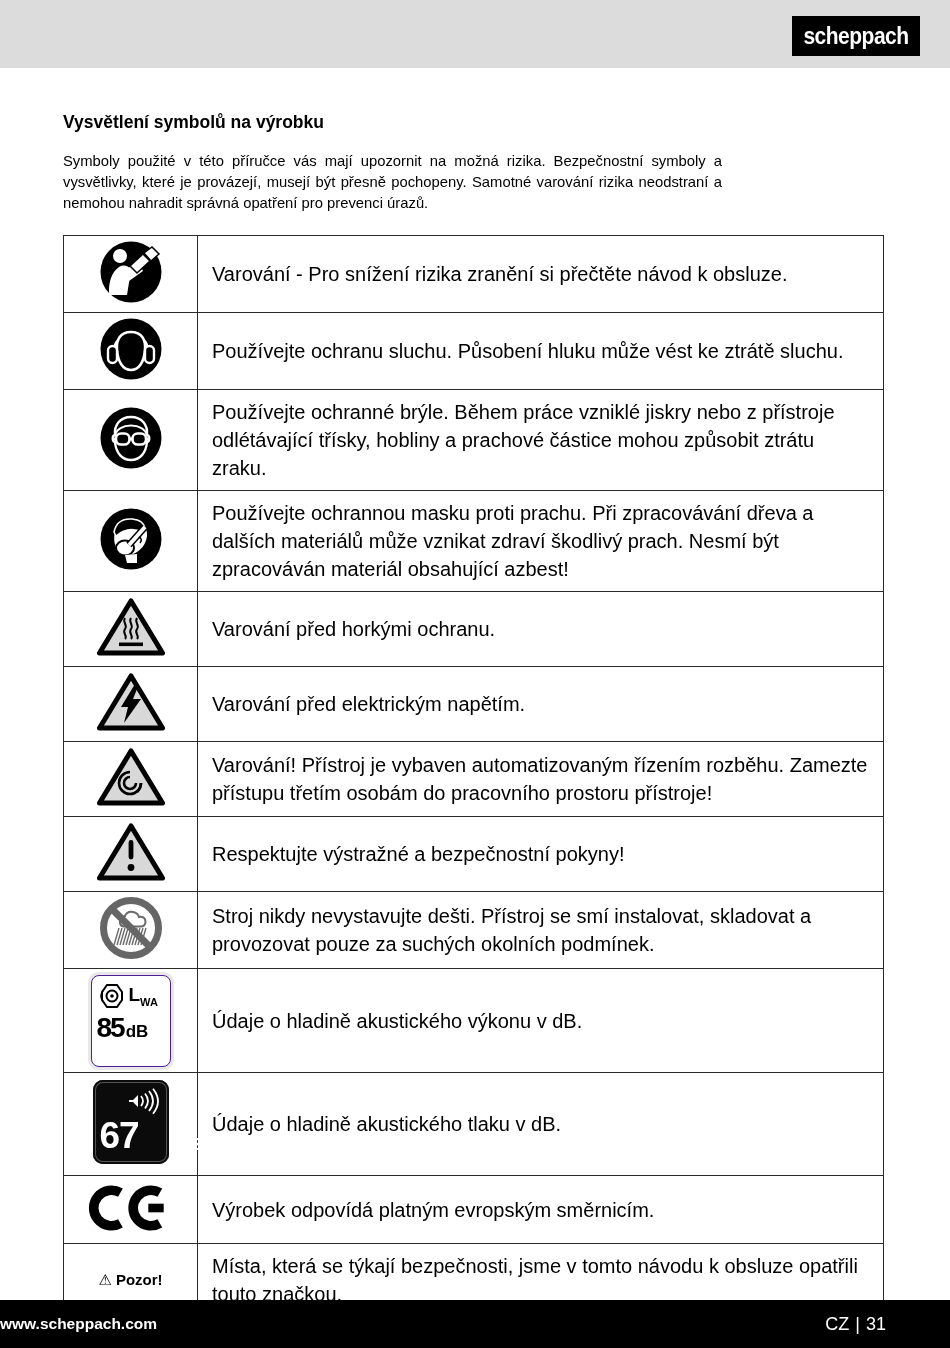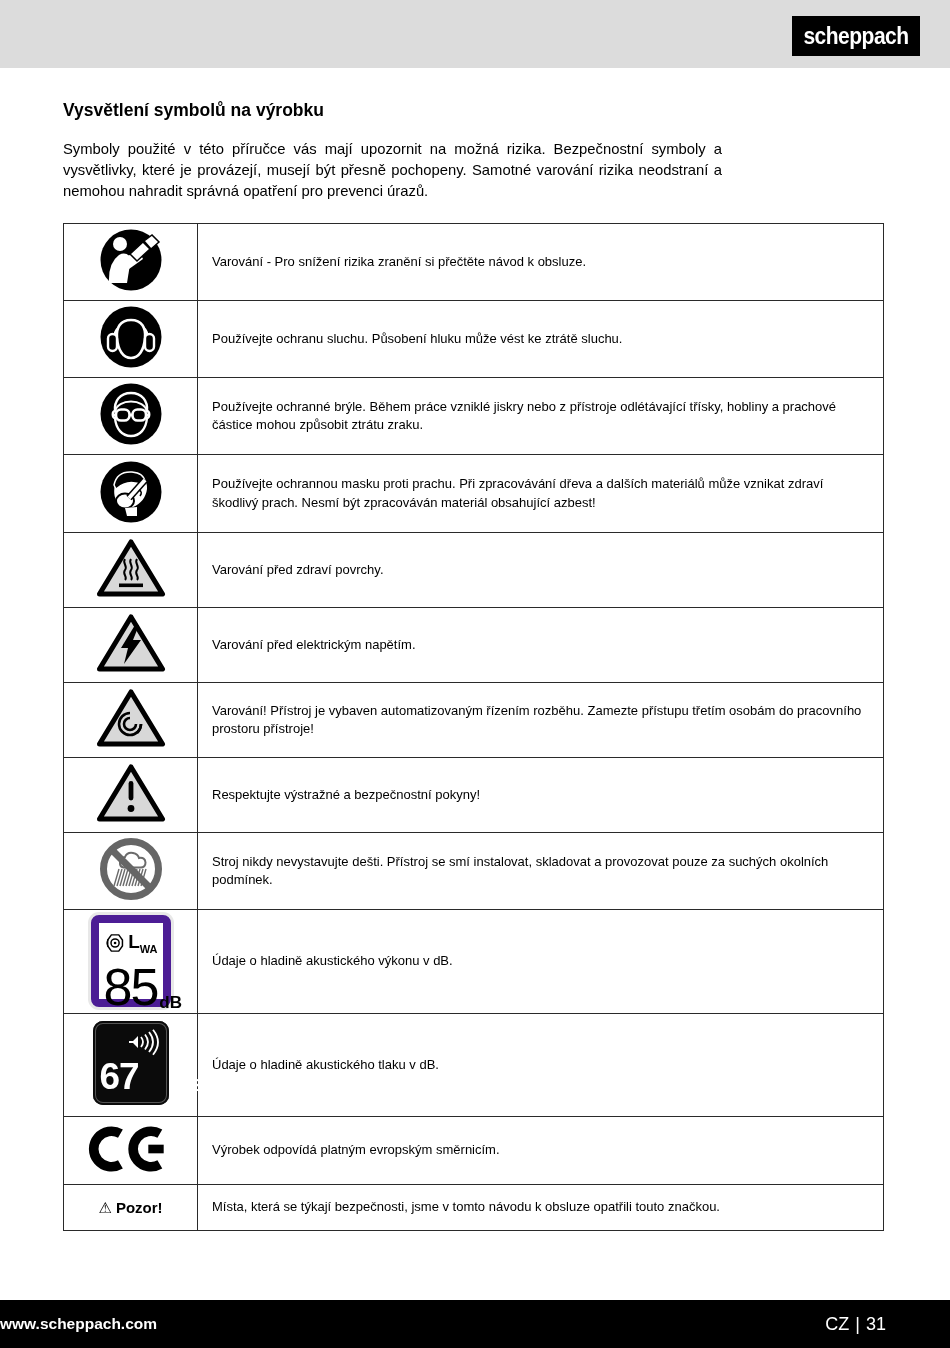--- a/index.html
+++ b/index.html
@@ -7,40 +7,40 @@
   body { font-family: "Liberation Sans", sans-serif; color: #000; }
   .page { position: relative; width: 950px; height: 1348px; background: #fff; overflow: hidden; }
 
   
   .header-band { position: absolute; top: 0; left: 0; width: 950px; height: 68px; background: #dcdcdc; }
   .logo-box { position: absolute; top: 16px; right: 30px; width: 128px; height: 40px; background: #000;
               display: flex; align-items: center; justify-content: center; }
   .logo-text { color: #fff; font-weight: bold; font-size: 21px; letter-spacing: -0.5px; transform: scaleY(1.15); }
 
   
-  .content { position: absolute; top: 68px; left: 63px; width: 659px; }
+  .content { position: absolute; top: 80px; left: 63px; width: 659px; }
   h1.page-title { font-size: 17.5px; font-weight: bold; margin-top: 32px; }
   p.intro { margin-top: 18px; font-size: 14.8px; line-height: 1.42; text-align: justify; }
 
   
   table.symbols { width: 821px; margin-top: 21px; border-collapse: collapse; }
   table.symbols td { border: 1px solid #2a2a2a; vertical-align: middle; }
   td.icon-cell { width: 134px; text-align: center; padding: 4px; }
-  td.text-cell { padding: 8px 14px; font-size: 13px; line-height: 1.4; }
+  td.text-cell { padding: 8px 14px; font-size: 20px; line-height: 1.4; }
   .pozor-wrap { font-weight: bold; font-size: 15px; white-space: nowrap; }
   .pozor-wrap .tri-glyph { font-weight: normal; font-size: 15px; margin-right: 4px; }
 
   
-  .badge85 { display: inline-block; width: 80px; height: 92px; background: #fff; border: 8px solid #4c1d95;
+  .badge85 { display: inline-block; width: 80px; height: 92px; background: #fff; border: 1px solid #4c1d95;
              border-radius: 8px; box-shadow: 0 0 0 3px #e8e8e8; padding: 4px 5px 2px 5px; text-align: left; }
   .badge85-top { display: flex; align-items: center; gap: 4px; height: 32px; }
   .lwa-label { font-size: 19px; font-weight: bold; }
   .lwa-label sub { font-size: 11px; font-weight: bold; }
   .badge85-bottom { display: flex; align-items: flex-end; line-height: 1; margin-top: 2px; }
-  .v85 { font-size: 52px; font-weight: normal; letter-spacing: -2px; }
+  .v85 { font-size: 28px; font-weight: bold; letter-spacing: -2px; }
   .u85 { font-size: 17px; font-weight: bold; margin-left: 2px; margin-bottom: 2px; }
 
   .badge67 { display: inline-block; position: relative; width: 76px; height: 84px; background: #0b0b0b;
              border-radius: 10px; box-shadow: inset 0 0 0 2px #0b0b0b, inset 0 0 0 3px #555; }
   .badge67-speaker { position: absolute; top: 8px; right: 8px; }
   .badge67-text { position: absolute; left: 7px; bottom: 10px; display: flex; align-items: flex-end; line-height: 1; color: #fff; gap: 40px; }
   .v67 { font-size: 37px; font-weight: bold; letter-spacing: -1px; }
   .u67 { font-size: 17px; font-weight: bold; margin-left: 1px; margin-bottom: 1px; }
 
   
@@ -128,21 +128,21 @@
         <tr style="height:73px">
           <td class="icon-cell">
             <svg width="70" height="62" viewBox="0 0 70 62">
               <path d="M35 5 L66.5 57 L3.5 57 Z" fill="#d8d8d8" stroke="#000" stroke-width="5" stroke-linejoin="round"></path>
               <rect x="23" y="46.5" width="24" height="3.6" fill="#000"></rect>
               <path d="M29 22 c-3.2 4 3.2 7 0 11 c-3.2 4 3.2 7 0 10" fill="none" stroke="#000" stroke-width="2"></path>
               <path d="M35 22 c-3.2 4 3.2 7 0 11 c-3.2 4 3.2 7 0 10" fill="none" stroke="#000" stroke-width="2"></path>
               <path d="M41 22 c-3.2 4 3.2 7 0 11 c-3.2 4 3.2 7 0 10" fill="none" stroke="#000" stroke-width="2"></path>
             </svg>
           </td>
-          <td class="text-cell">Varování před zdraví povrchy.</td>
+          <td class="text-cell">Varování před horkými ochranu.</td>
         </tr>
 
         <tr style="height:74px">
           <td class="icon-cell">
             <svg width="70" height="62" viewBox="0 0 70 62">
               <path d="M35 5 L66.5 57 L3.5 57 Z" fill="#d8d8d8" stroke="#000" stroke-width="5" stroke-linejoin="round"></path>
               <polygon points="39,13 25,36 32,36 28,52 45,28 37,28 43,13" fill="#000"></polygon>
             </svg>
           </td>
           <td class="text-cell">Varování před elektrickým napětím.</td>

